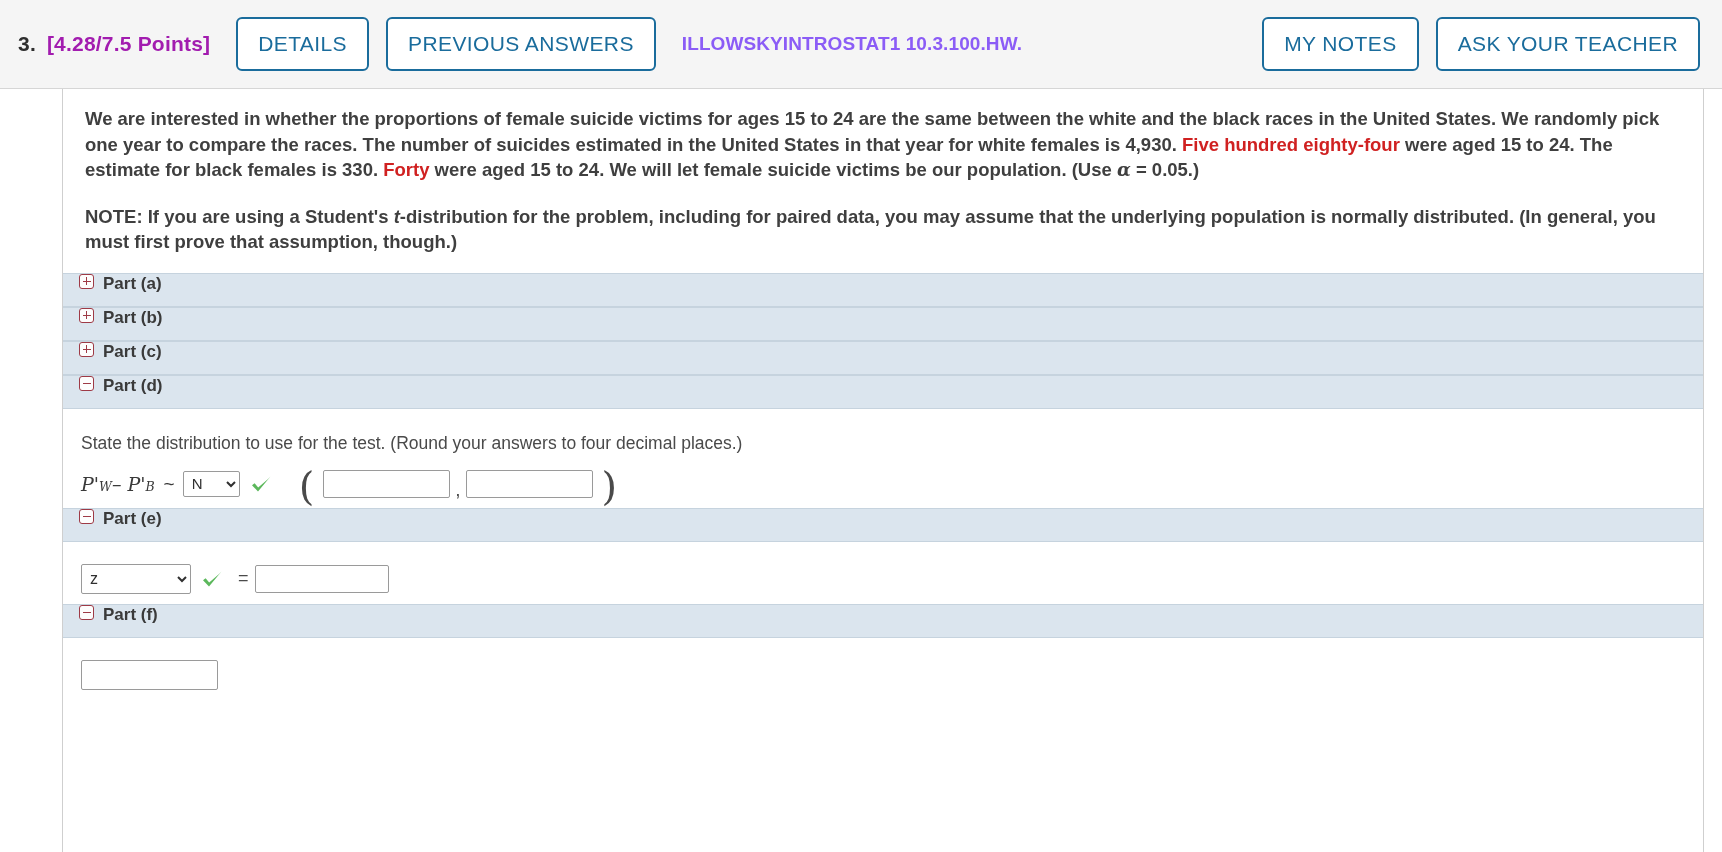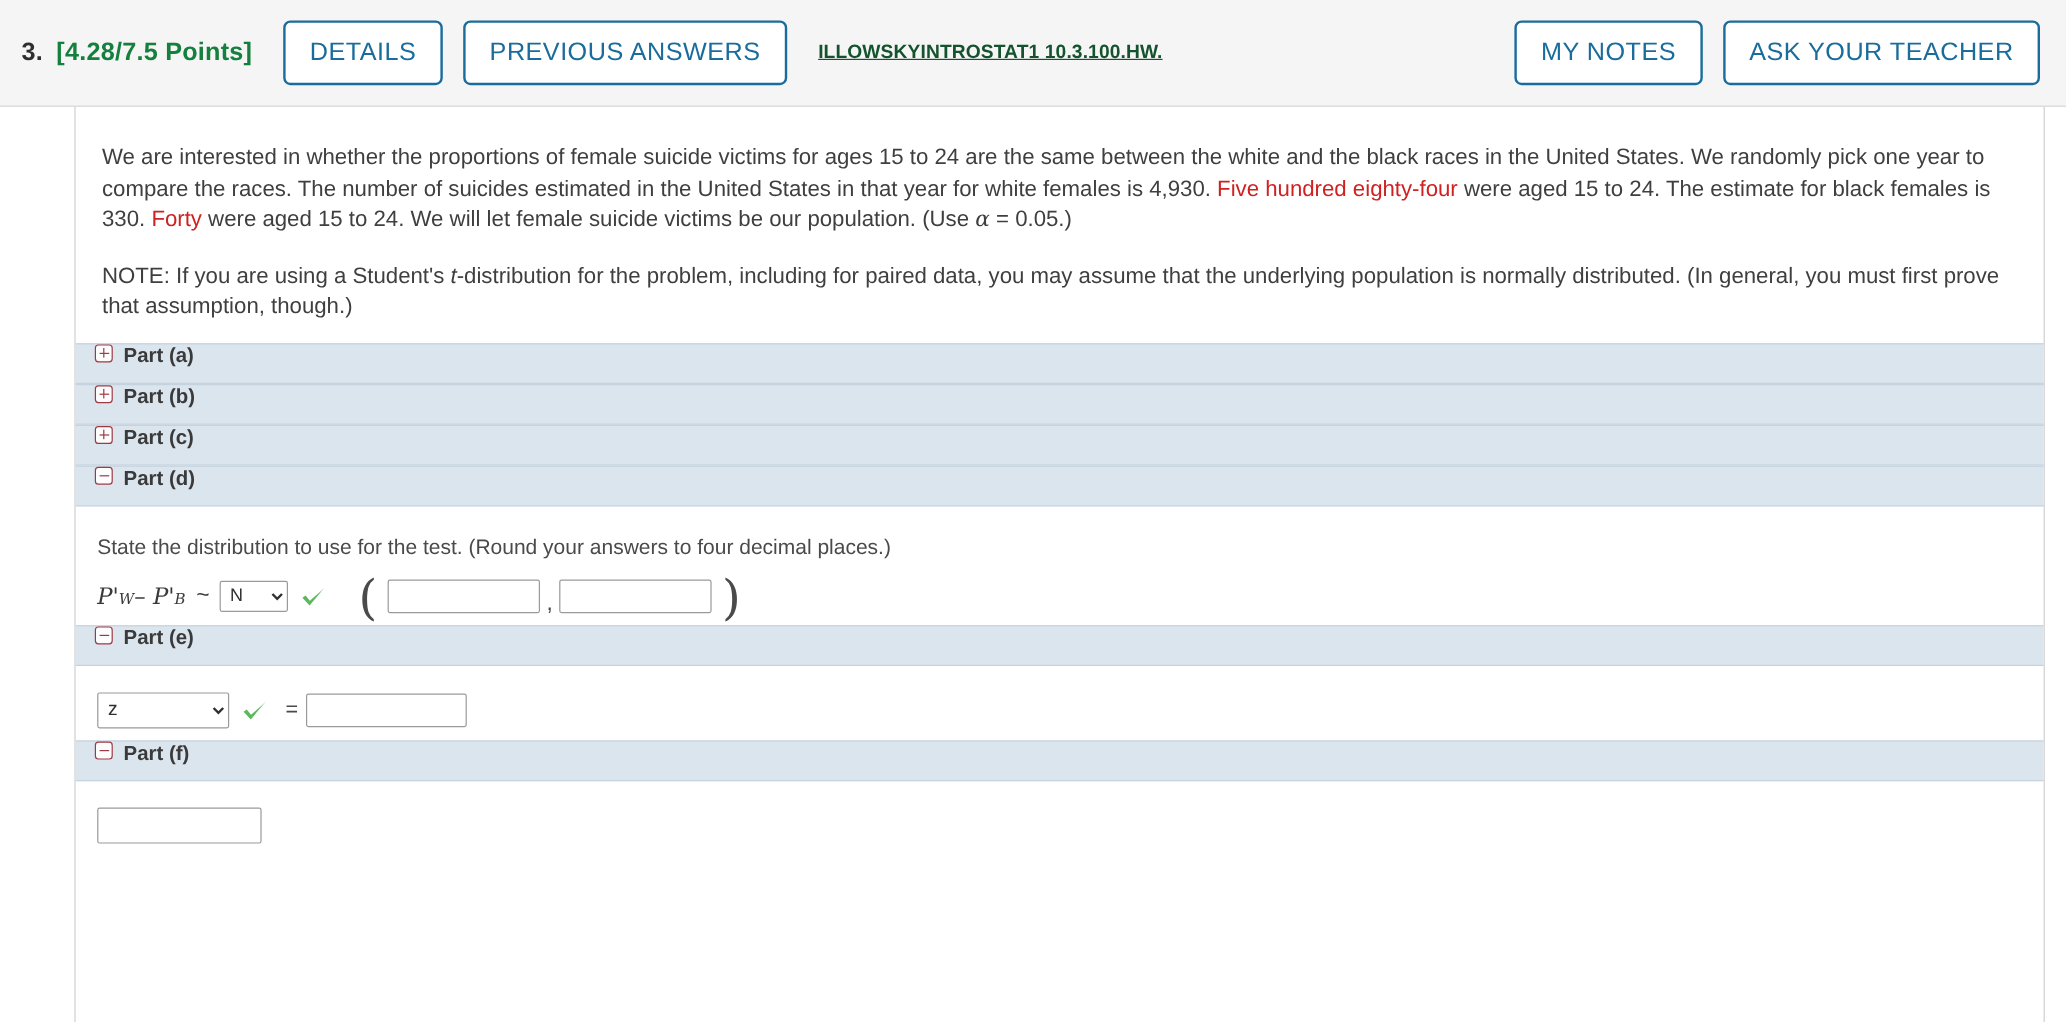--- a/index.html
+++ b/index.html
@@ -29,21 +29,21 @@
   .q-number {
     font-size: 21px;
     font-weight: bold;
     color: #2e2e2e;
     white-space: nowrap;
     letter-spacing: .2px;
   }
   .q-points {
     font-size: 21px;
     font-weight: bold;
-    color: #15803d;
+    color: #a21caf;
     white-space: nowrap;
     margin-left: 11px;
     letter-spacing: .2px;
   }
   .hdr-btn {
     display: inline-flex;
     align-items: center;
     justify-content: center;
     box-sizing: border-box;
     height: 54px;
@@ -54,27 +54,26 @@
     color: #1a6c9c;
     font-size: 21px;
     font-family: "Liberation Sans", sans-serif;
     letter-spacing: .4px;
     white-space: nowrap;
     cursor: pointer;
   }
   .hdr-btn.details { margin-left: 26px; }
   .hdr-btn.prev { margin-left: 17px; }
   .q-code {
-    font-size: 16px;
+    font-size: 19px;
     font-weight: bold;
-    color: #14532d;
+    color: #8b5cf6;
     white-space: nowrap;
     margin-left: 26px;
     letter-spacing: .1px;
-    text-decoration: underline;
   }
   .hdr-right {
     margin-left: auto;
     display: flex;
     align-items: flex-start;
     gap: 17px;
   }
 
   
   .content-frame {
@@ -85,21 +84,21 @@
     border-left: 1px solid #cfcfcf;
     border-right: 1px solid #cfcfcf;
     padding: 0;
   }
   .prose {
     padding: 17px 22px 0 22px;
     font-size: 18.5px;
     line-height: 25.5px;
     color: #3f3f3f;
   }
-  .prose p { margin: 12px 0 21px 0; }
+  .prose p { margin: 0 0 21px 0; font-weight: bold; }
   .prose p.note { margin-bottom: 18px; }
   .hl-red { color: #d02121; }
   .ital { font-style: italic; }
   .greek {
     font-family: "DejaVu Serif", serif;
     font-style: italic;
     font-size: 18px;
   }
 
   

